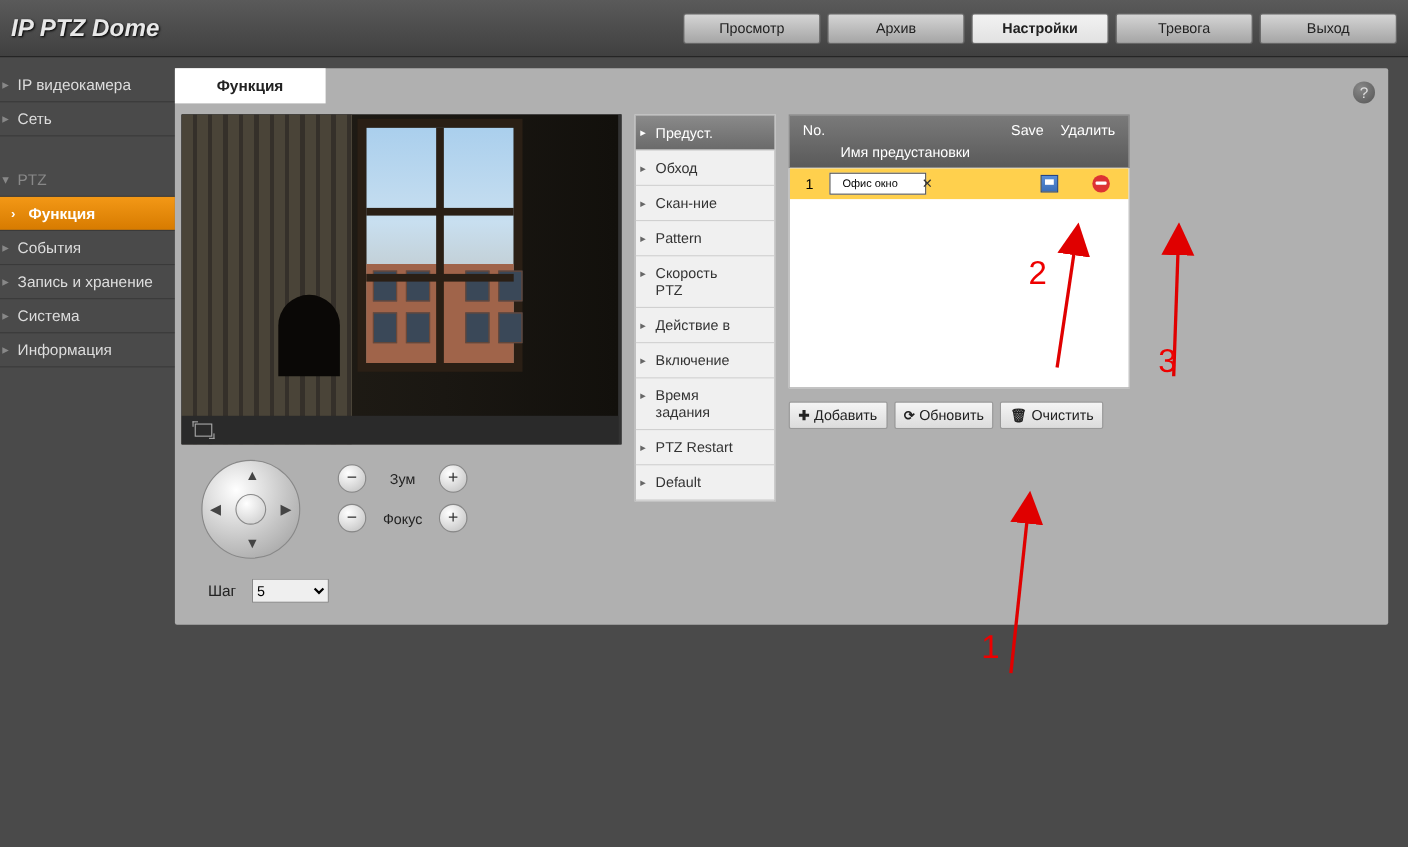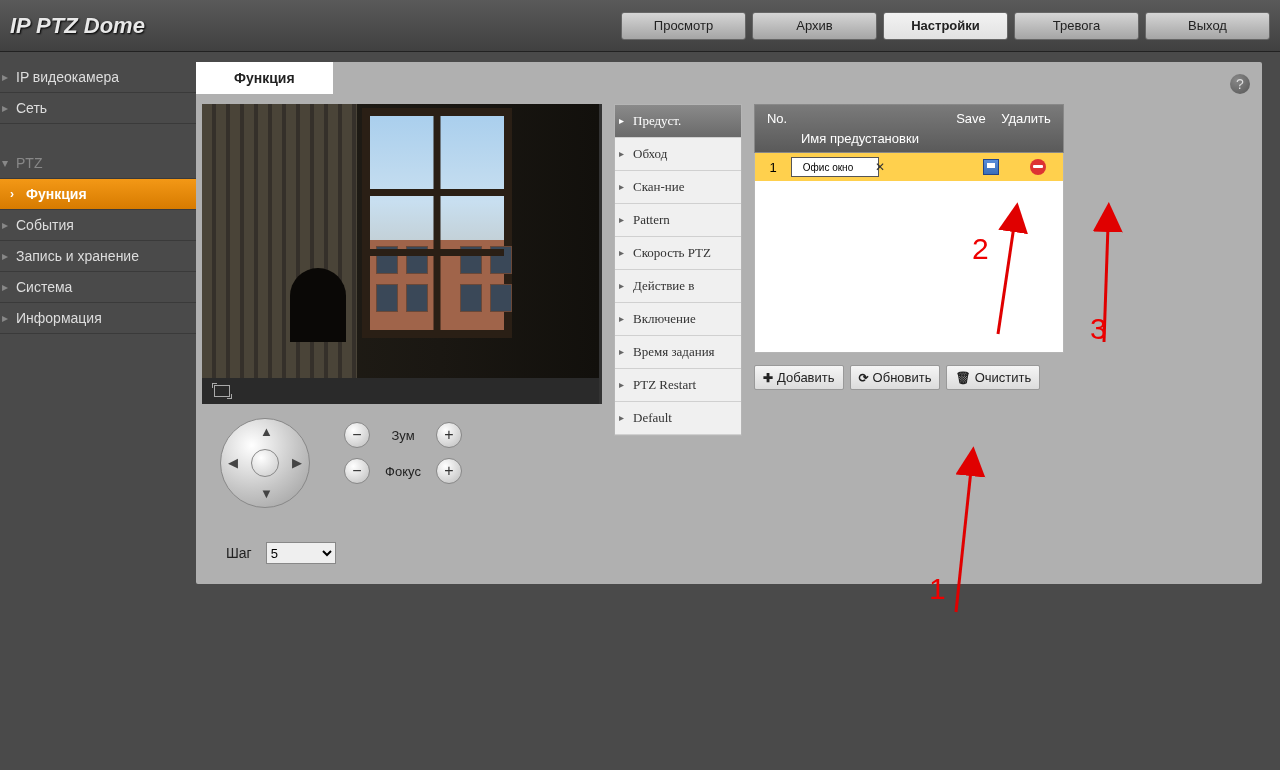--- a/index.html
+++ b/index.html
@@ -5,21 +5,21 @@
 * { margin: 0; padding: 0; box-sizing: border-box; font-family: Arial, sans-serif; }
 body { background: #4a4a4a; width: 1280px; height: 770px; overflow: hidden; position: relative; }
 
 .header { height: 52px; background: linear-gradient(#5a5a5a, #404040); border-bottom: 1px solid #222; display: flex; align-items: center; justify-content: space-between; padding: 0 10px; }
 .logo { color: #e8e8e8; font-size: 22px; font-style: italic; font-weight: bold; text-shadow: 1px 1px 2px #000; }
 .topnav { display: flex; gap: 6px; }
 .topnav button { width: 125px; height: 28px; background: linear-gradient(#d5d5d5,#a5a5a5); border: 1px solid #666; border-radius: 3px; font-size: 13px; color: #222; cursor: pointer; }
 .topnav button.active { background: linear-gradient(#f2f2f2,#e2e2e2); font-weight: bold; }
 
 .main-wrap { display: flex; }
-.sidebar { width: 196px; padding-top: 10px; }
+.sidebar { width: 159px; padding-top: 10px; }
 .side-item { color: #ddd; font-size: 14px; padding: 7px 4px 7px 16px; border-bottom: 1px solid #3a3a3a; cursor: pointer; position: relative; }
 .side-item::before { content: "▸"; color: #888; position: absolute; left: 2px; font-size: 12px; top: 8px; }
 .side-item.expanded::before { content: "▾"; }
 .side-item.faded { color: #888; margin-top: 24px; }
 .side-sub { margin-left: 0; }
 .side-sub .side-item.active { background: linear-gradient(#f39816,#d77b00); color: #fff; font-weight: bold; }
 .side-sub .side-item.active::before { content: "›"; color: #fff; left: 10px; }
 .side-sub .side-item { padding-left: 26px; }
 
 .content { flex: 1; background: #b0b0b0; margin: 10px 18px 10px 0; border-radius: 2px; position: relative; padding-bottom: 20px; }
@@ -46,26 +46,26 @@
 .dpad-arrow.up { left:42px; top:6px; }
 .dpad-arrow.down { left:42px; top:68px; }
 .dpad-arrow.left { left:10px; top:37px; }
 .dpad-arrow.right { left:74px; top:37px; }
 
 .zoom-col { display:flex; flex-direction:column; gap:10px; padding-top:4px;}
 .zoom-row { display:flex; align-items:center; gap:10px;}
 .circle-btn { width:26px; height:26px; border-radius:50%; background: radial-gradient(circle at 35% 30%,#fff,#bcbcbc); border:1px solid #888; display:flex; align-items:center; justify-content:center; font-size:16px; color:#333; cursor:pointer;}
 .zoom-label { font-size:13px; color:#222; width:46px;text-align:center;}
 
-.step-row { margin-top: 24px; padding-left: 24px; display:flex; align-items:center; gap:14px;}
+.step-row { margin-top: 8px; padding-left: 24px; display:flex; align-items:center; gap:14px;}
 .step-row label { font-size:14px; color:#222;}
 .step-row select { width:70px; height:22px; font-size:13px; border:1px solid #888;}
 
 .menu-col { width: 128px; background:#f0f0f0; border:1px solid #b5b5b5; align-self:flex-start;}
-.menu-item { padding: 8px 24px 8px 18px; font-size:13px; color:#333; border-bottom:1px solid #d0d0d0; cursor:pointer; position:relative;font-family:Liberation Serif, serif;}
+.menu-item { padding: 8px 24px 8px 18px; font-size:13px; color:#333; border-bottom:1px solid #d0d0d0; cursor:pointer; position:relative;}
 .menu-item::before { content:"▸"; position:absolute; left:4px; font-size:10px; color:#666; top:10px;}
 .menu-item.active { background: linear-gradient(#8a8a8a,#6a6a6a); color:#fff;}
 .menu-item.active::before{color:#fff;}
 
 .preset-panel { width: 310px; }
 .preset-header { background: linear-gradient(#7a7a7a,#5a5a5a); color:#fff; font-size:13px; display:flex; padding:6px 4px; border:1px solid #888;}
 .ph-no { width:36px; text-align:center;}
 .ph-name { flex:1; padding-left:6px;margin-top:20px;}
 .ph-save { width:44px; text-align:center;}
 .ph-del { width:66px; text-align:center;}

